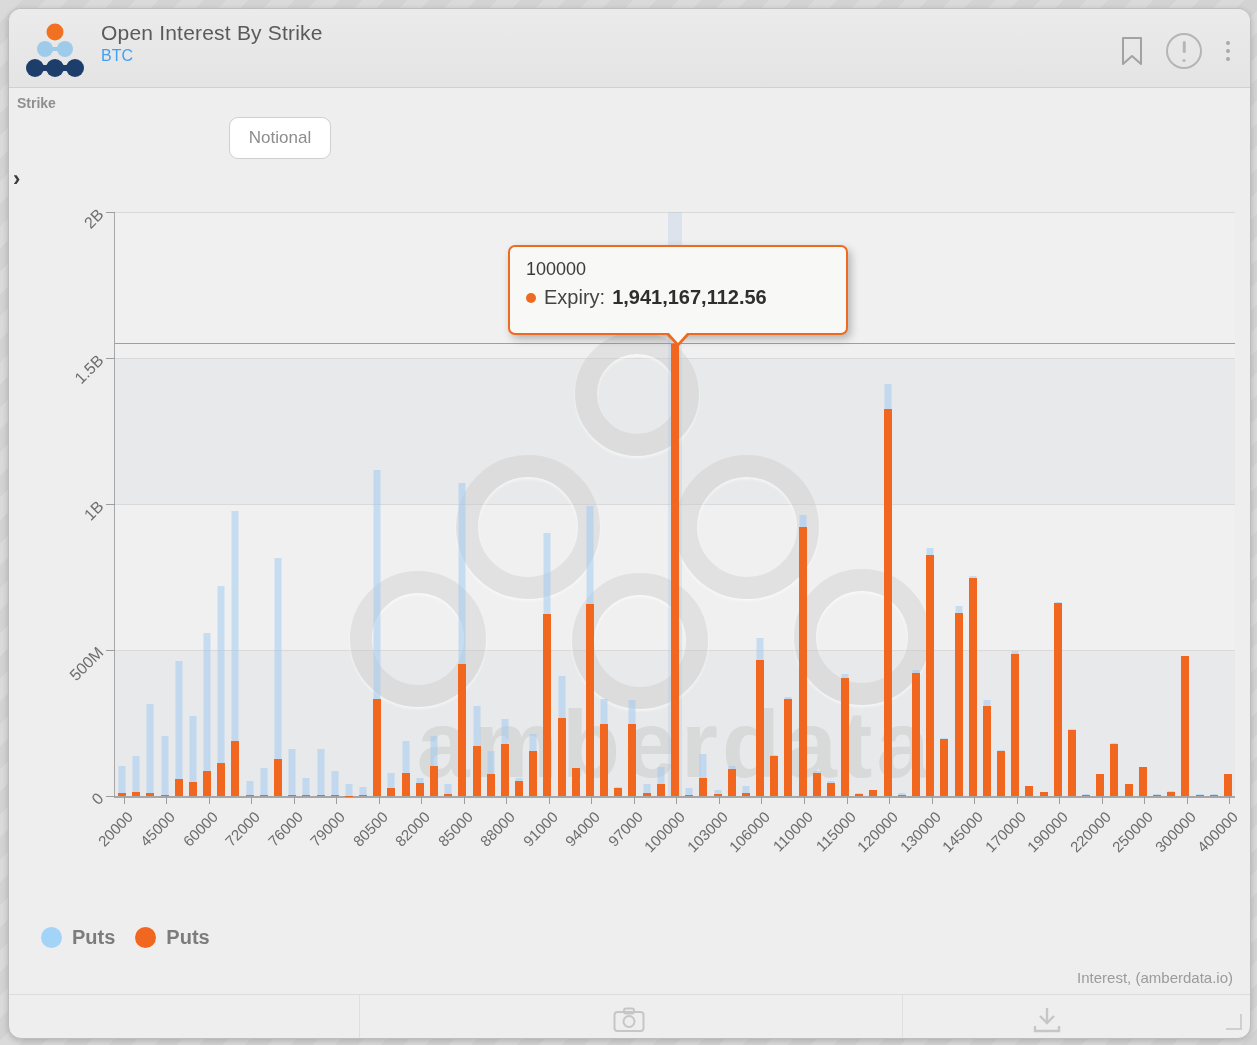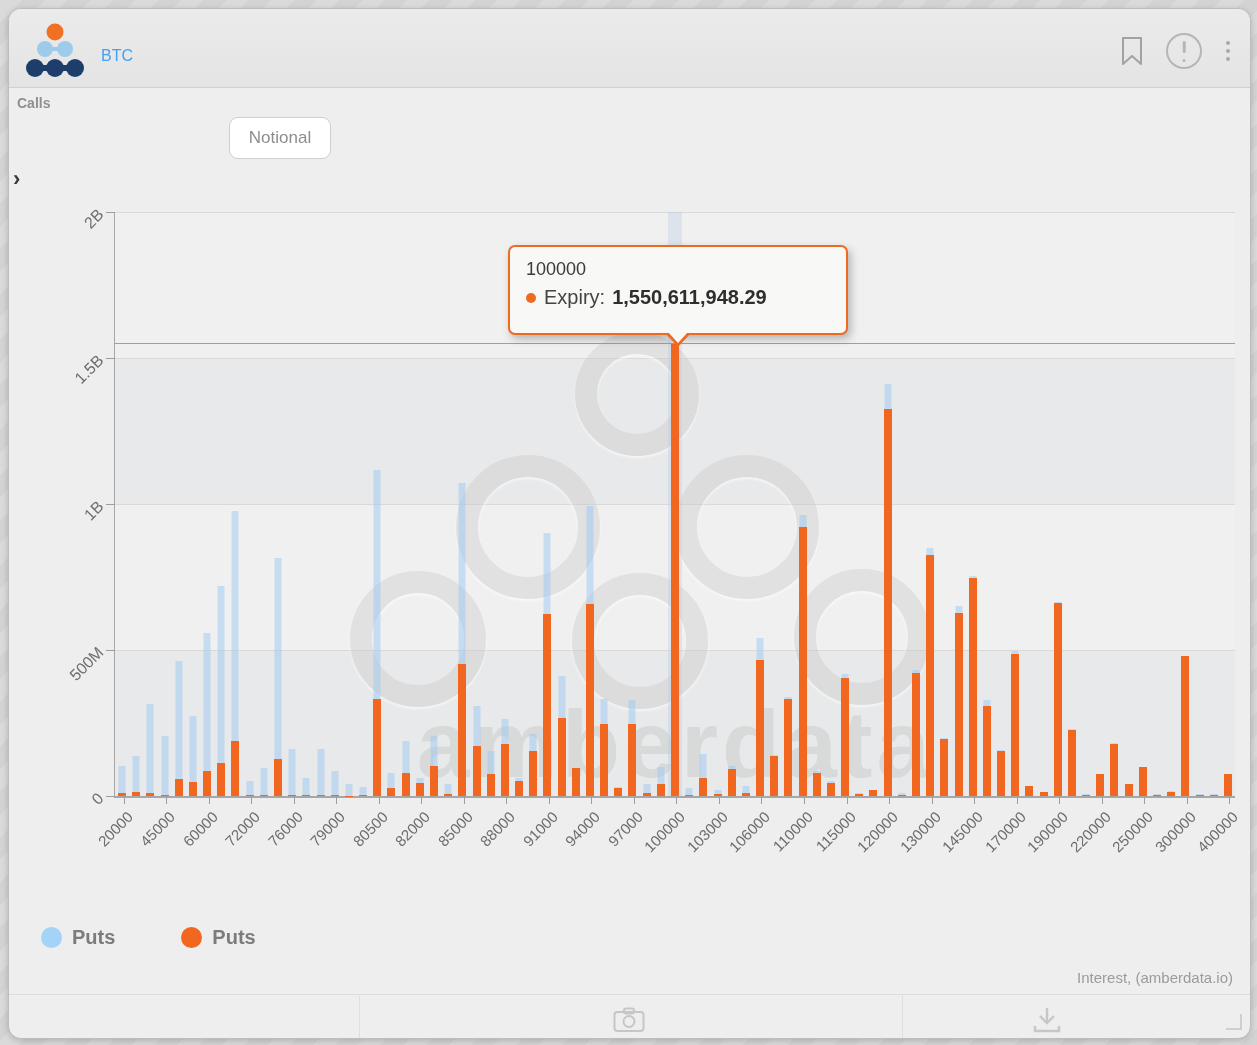--- a/index.html
+++ b/index.html
@@ -47,21 +47,21 @@
   .ylab{position:absolute;left:-94px;width:80px;text-align:right;font-size:16px;color:#6d6d6d;transform-origin:100% 50%;transform:translateY(-50%) rotate(-45deg);white-space:nowrap;}
   
   .tooltip{position:absolute;left:393px;top:33px;width:340px;height:90px;background:#f8f8f6;border:2px solid #ef6a21;border-radius:7px;box-shadow:3px 4px 8px rgba(0,0,0,.25);z-index:10;box-sizing:border-box;padding:12px 16px;}
   .tt-title{font-size:18px;color:#3a3a3a;margin-bottom:6px;}
   .tt-row{display:flex;align-items:center;font-size:20px;color:#444;}
   .tt-dot{width:10px;height:10px;border-radius:50%;background:#ef6a21;margin-right:8px;flex:0 0 auto;}
   .tt-value{font-weight:bold;color:#2e2e2e;margin-left:7px;}
   .tt-arrow-o{position:absolute;left:155px;bottom:-14px;width:0;height:0;border-left:13px solid transparent;border-right:13px solid transparent;border-top:14px solid #ef6a21;}
   .tt-arrow-i{position:absolute;left:158px;bottom:-10px;width:0;height:0;border-left:10px solid transparent;border-right:10px solid transparent;border-top:11px solid #f8f8f6;}
   
-  .legend{position:absolute;left:32px;top:917px;display:flex;align-items:center;gap:66px;}
+  .legend{position:absolute;left:32px;top:917px;display:flex;align-items:center;gap:20px;}
   .leg-item{display:flex;align-items:center;gap:10px;}
   .leg-dot{width:21px;height:21px;border-radius:50%;}
   .leg-label{font-size:20px;font-weight:bold;color:#7c7c7c;}
   .attribution{position:absolute;right:17px;top:960px;font-size:15px;color:#9b9b9b;}
   .footer-line{position:absolute;left:0;right:0;top:985px;height:1px;background:#dcdcdc;}
   .vdiv{position:absolute;top:985px;bottom:0;width:1px;background:#dfdfdf;}
   .f-icon{position:absolute;top:996px;width:36px;height:30px;display:flex;align-items:center;justify-content:center;}
   .resize-corner{position:absolute;right:8px;bottom:8px;width:14px;height:14px;border-right:2px solid #cfcfcf;border-bottom:2px solid #cfcfcf;}
 </style>
 </head>
@@ -73,51 +73,52 @@
     <svg class="logo" viewBox="0 0 64 56">
       <rect x="10" y="44" width="44" height="6" fill="#1d3d6b"></rect>
       <line x1="24" y1="28" x2="40" y2="28" stroke="#9fcbea" stroke-width="4"></line>
       <circle cx="32" cy="11" r="8.5" fill="#f07122"></circle>
       <circle cx="22" cy="28" r="8" fill="#9fcbea"></circle>
       <circle cx="42" cy="28" r="8" fill="#9fcbea"></circle>
       <circle cx="12" cy="47" r="9" fill="#1d3d6b"></circle>
       <circle cx="32" cy="47" r="9" fill="#1d3d6b"></circle>
       <circle cx="52" cy="47" r="9" fill="#1d3d6b"></circle>
     </svg>
+    <div class="title">Open Interest By Strike</div>
     <div class="subtitle">BTC</div>
     <div class="hdr-icons">
       <svg width="24" height="30" viewBox="0 0 24 30">
         <path d="M3 2 h18 v26 l-9 -8 l-9 8 z" fill="none" stroke="#a2a2a2" stroke-width="2" stroke-linejoin="round"></path>
       </svg>
       <div class="alert-circle">
           <div class="bar"></div>
           <div class="dot"></div>
         </div>
       <div class="kebab">
           <i></i>
           <i></i>
           <i></i>
         </div>
     </div>
   </div>
 
-  <div class="ctl-label">Calls</div>
+  <div class="ctl-label">Strike</div>
   <div class="btn">
       <span>Notional</span>
     </div>
   <div class="chev">›</div>
 
   <div id="plot">
     <div class="wm-text">amberdata</div>
     <div class="tooltip">
       <div class="tt-title">100000</div>
       <div class="tt-row">
         <span class="tt-dot"></span>
         <span>Expiry:</span>
-        <span class="tt-value">1,550,611,948.29</span>
+        <span class="tt-value">1,941,167,112.56</span>
       </div>
       <div class="tt-arrow-o"></div>
       <div class="tt-arrow-i"></div>
     </div>
   <div class="band" style="top: 438px; height: 146px; background: rgb(232, 233, 234);"></div>
       <div class="band" style="top: 292px; height: 146px; background: rgb(240, 240, 241);"></div>
       <div class="band" style="top: 146px; height: 146px; background: rgb(232, 233, 234);"></div>
       <div class="band" style="top: 0px; height: 146px; background: rgb(240, 240, 241);"></div>
       <div class="gline" style="top: 438px;"></div>
       <div class="gline" style="top: 292px;"></div>

